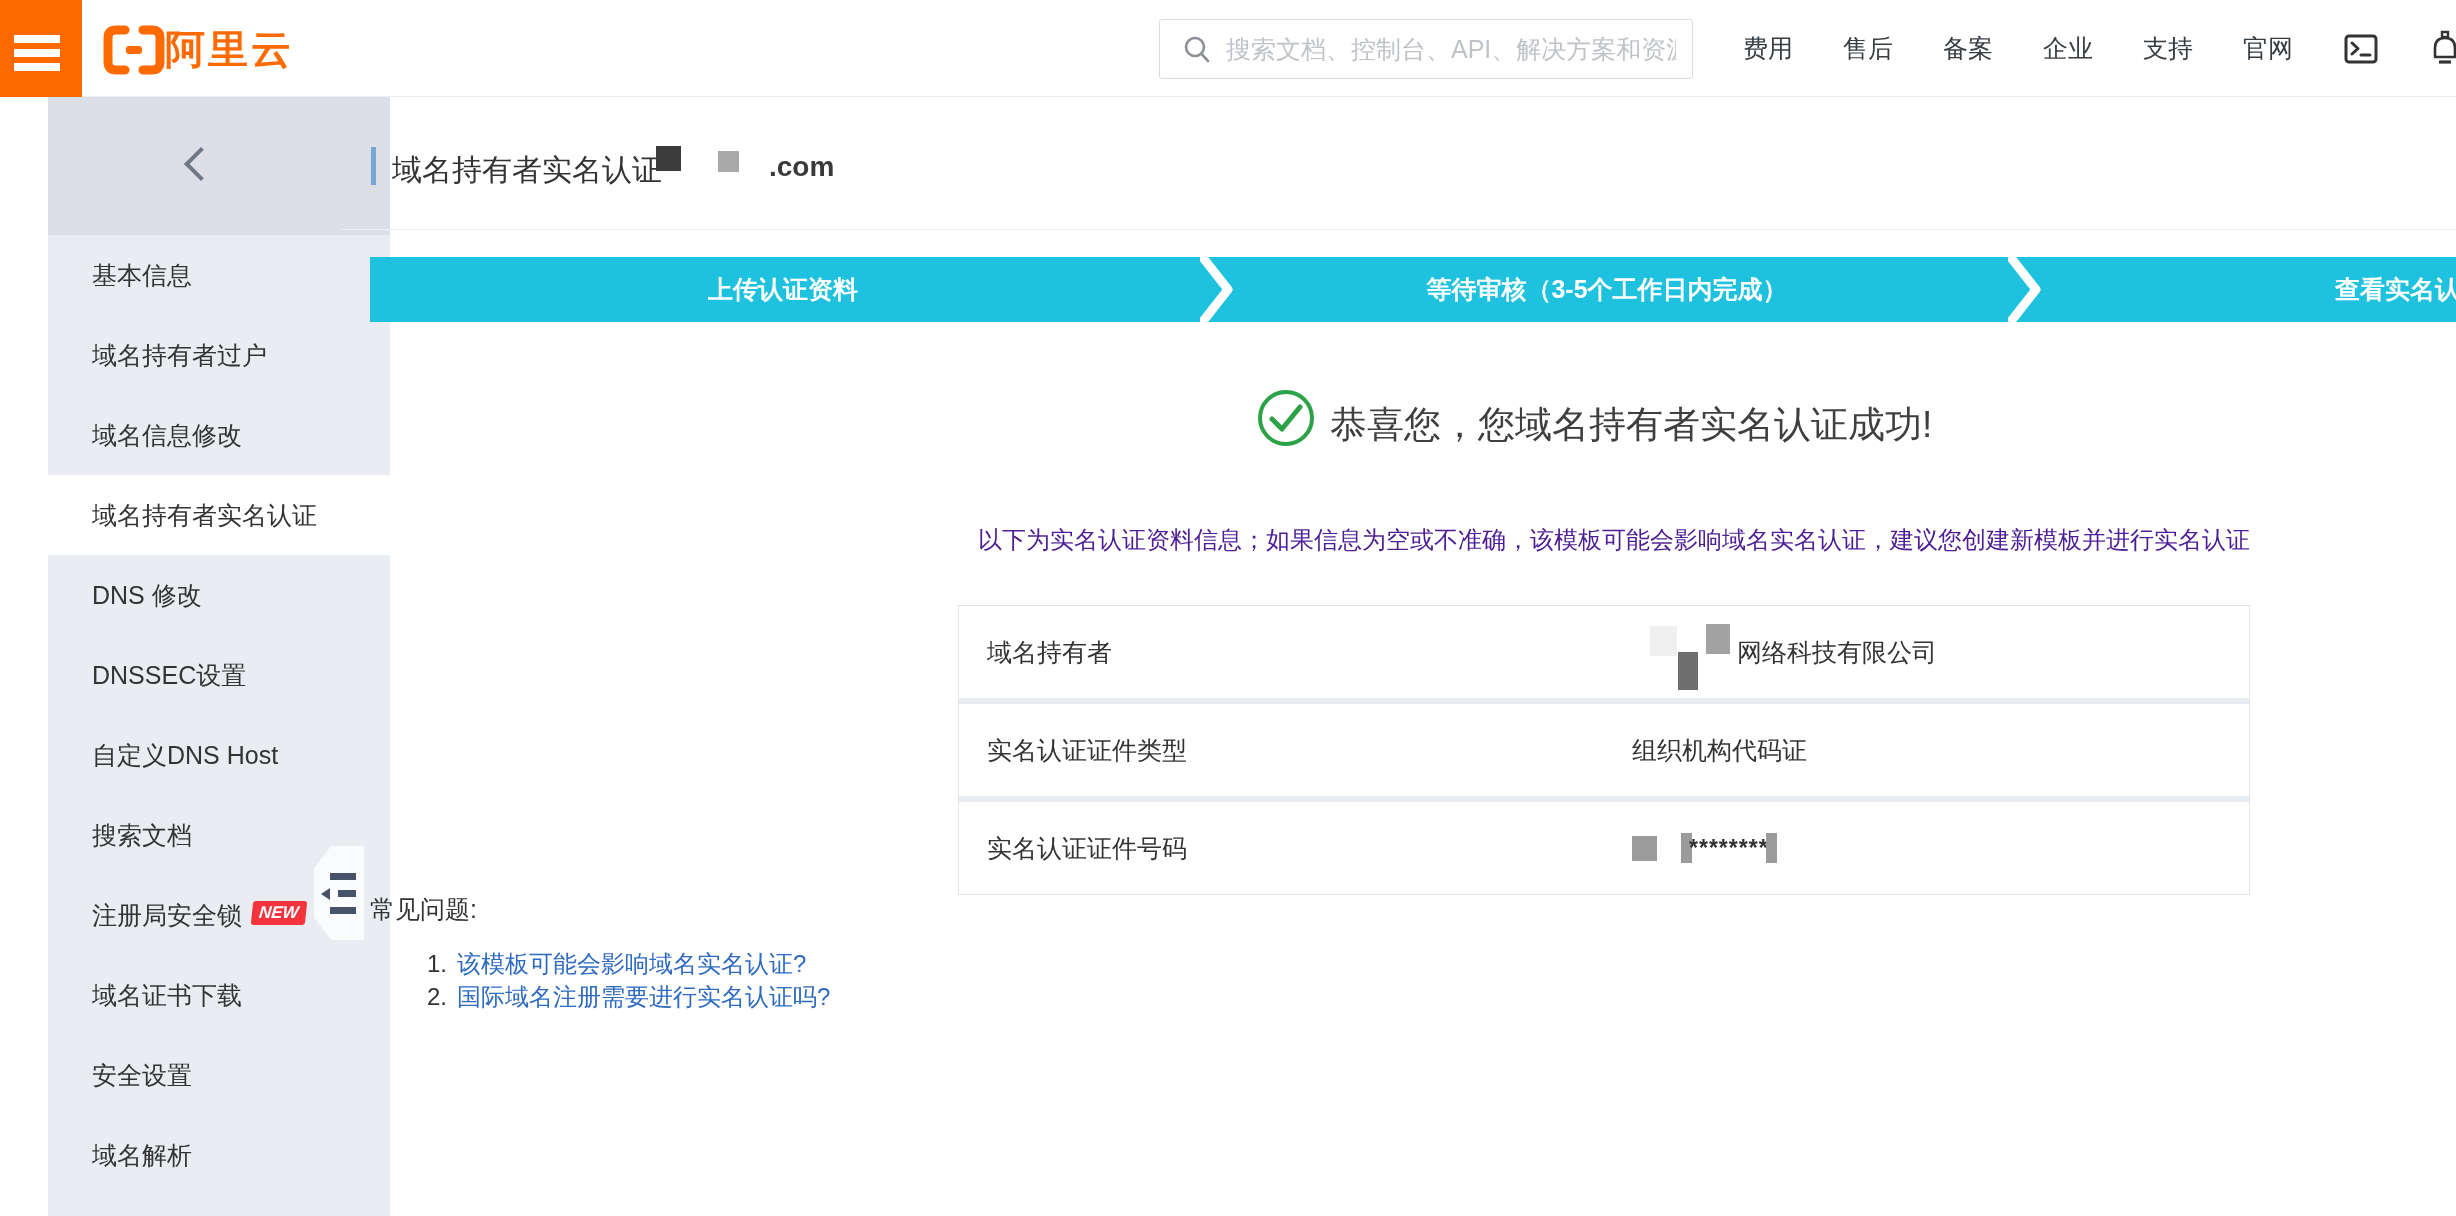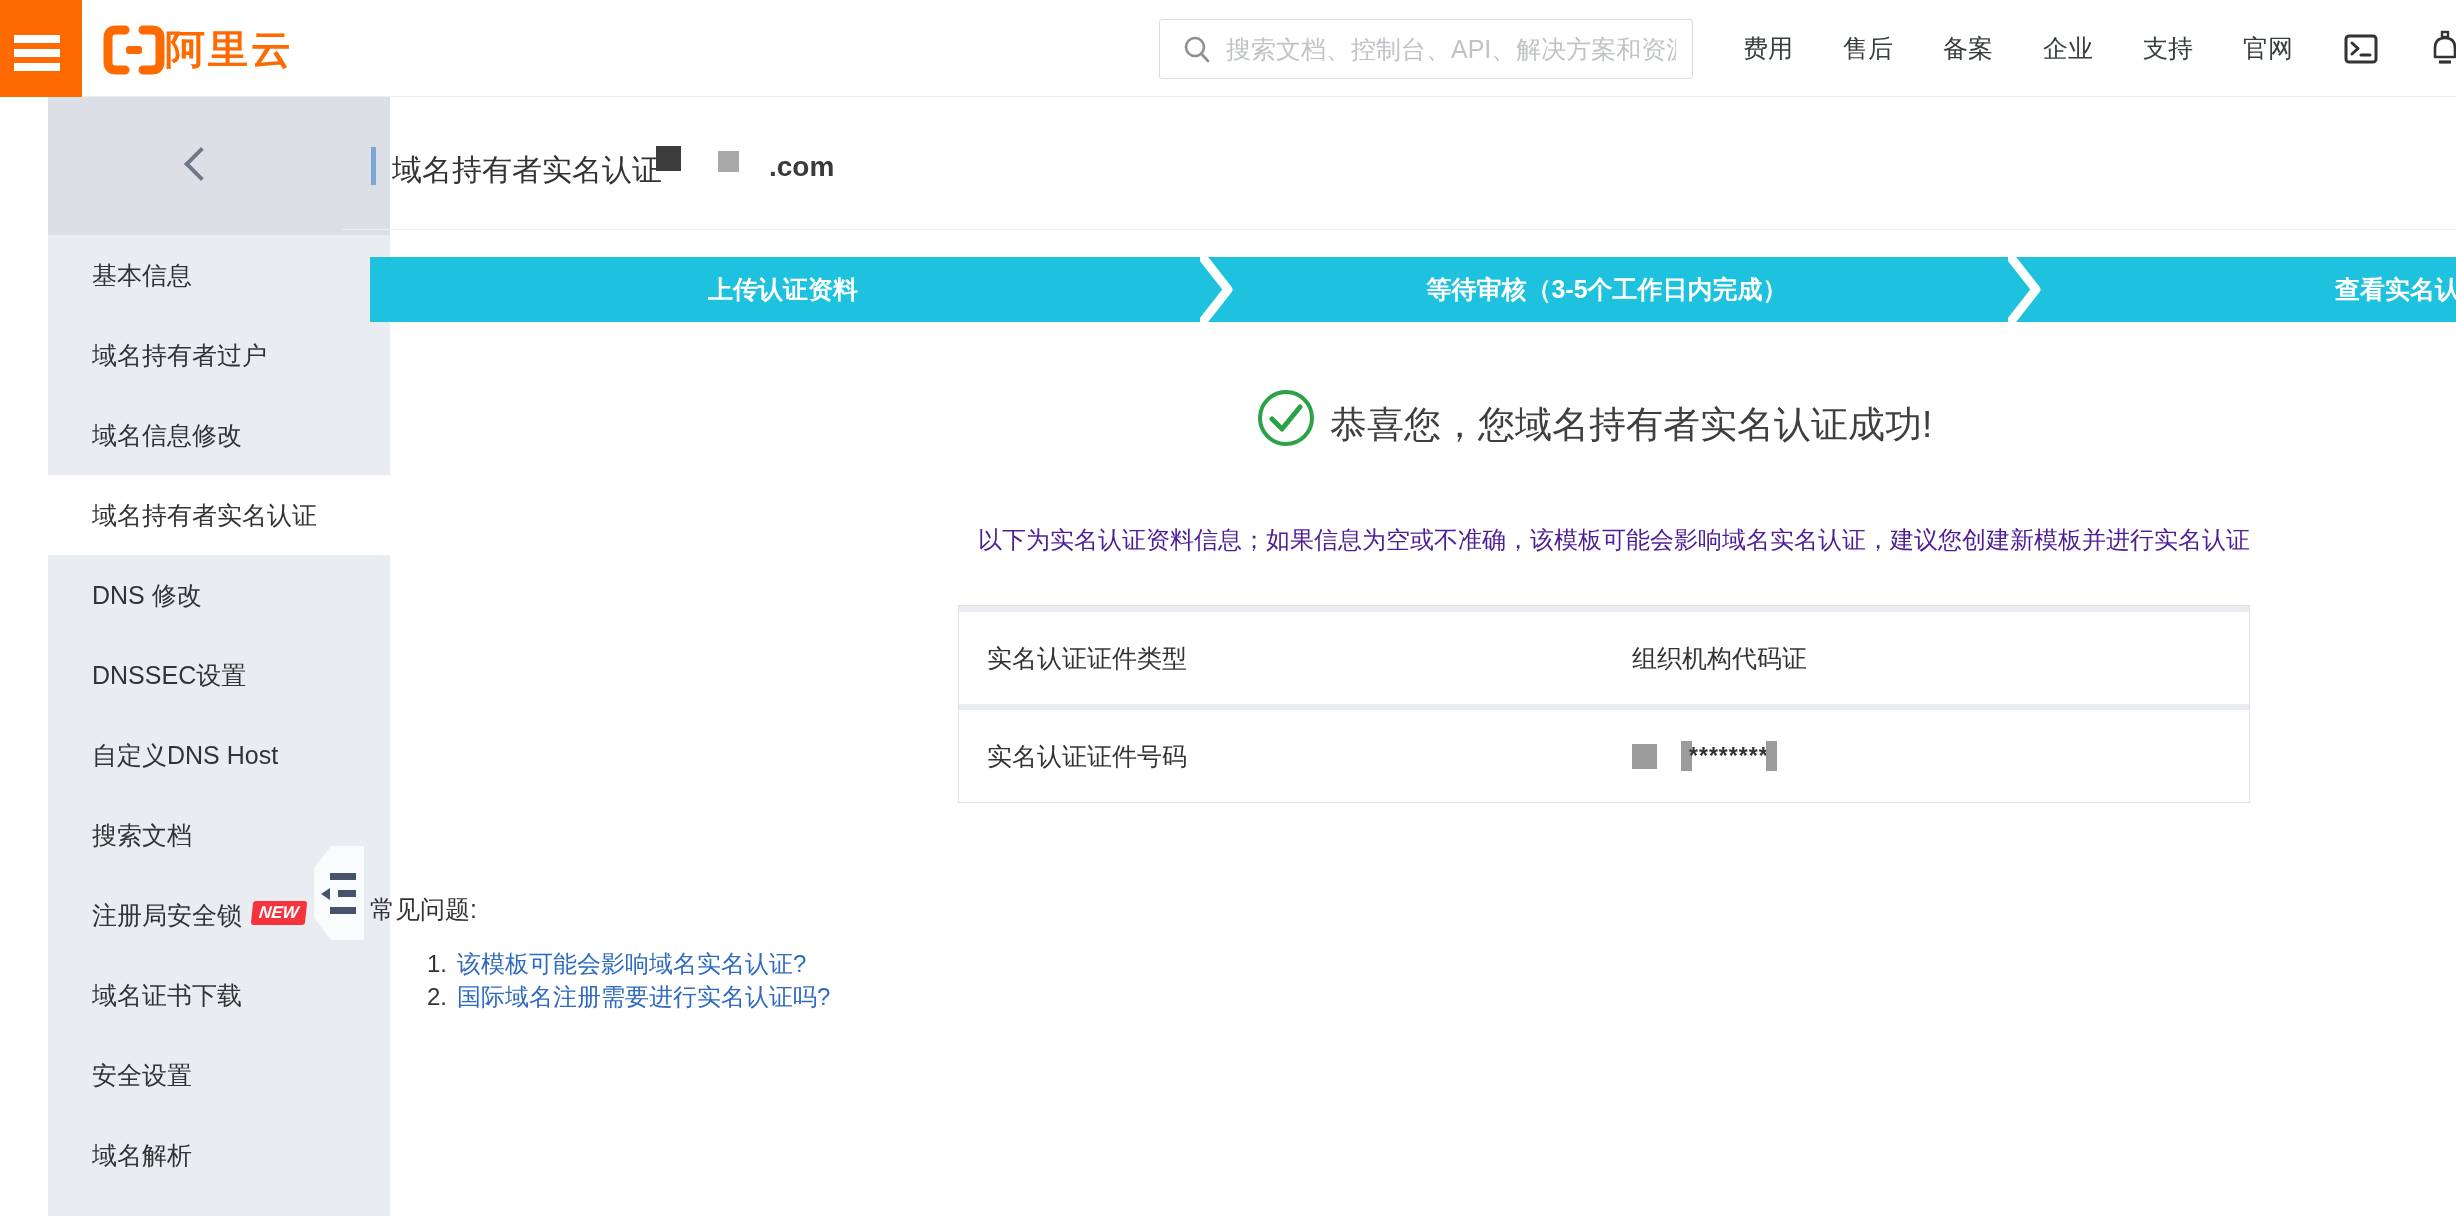--- a/index.html
+++ b/index.html
@@ -171,20 +171,31 @@
 </div>
 
 <svg class="check-circle" width="60" height="60" viewBox="0 0 60 60">
   <circle cx="30" cy="30" r="26" fill="none" stroke="#2ba245" stroke-width="4"></circle>
   <polyline points="16,31 26,41 44,19" fill="none" stroke="#2ba245" stroke-width="5" stroke-linecap="round" stroke-linejoin="round"></polyline>
 </svg>
 <div class="success-msg">恭喜您，您域名持有者实名认证成功!</div>
 <div class="notice">以下为实名认证资料信息；如果信息为空或不准确，该模板可能会影响域名实名认证，建议您创建新模板并进行实名认证</div>
 
 <div class="info-table">
+  <div class="info-row">
+    <div class="cell-label">域名持有者</div>
+    <div class="cell-value">
+      <span class="mosaic">
+        <i class="m1"></i>
+          <i class="m2"></i>
+          <i class="m3"></i>
+      </span>
+      <span>网络科技有限公司</span>
+    </div>
+  </div>
   <div class="row-sep"></div>
   <div class="info-row">
     <div class="cell-label">实名认证证件类型</div>
     <div class="cell-value">
       <span>组织机构代码证</span>
     </div>
   </div>
   <div class="row-sep"></div>
   <div class="info-row">
     <div class="cell-label">实名认证证件号码</div>

